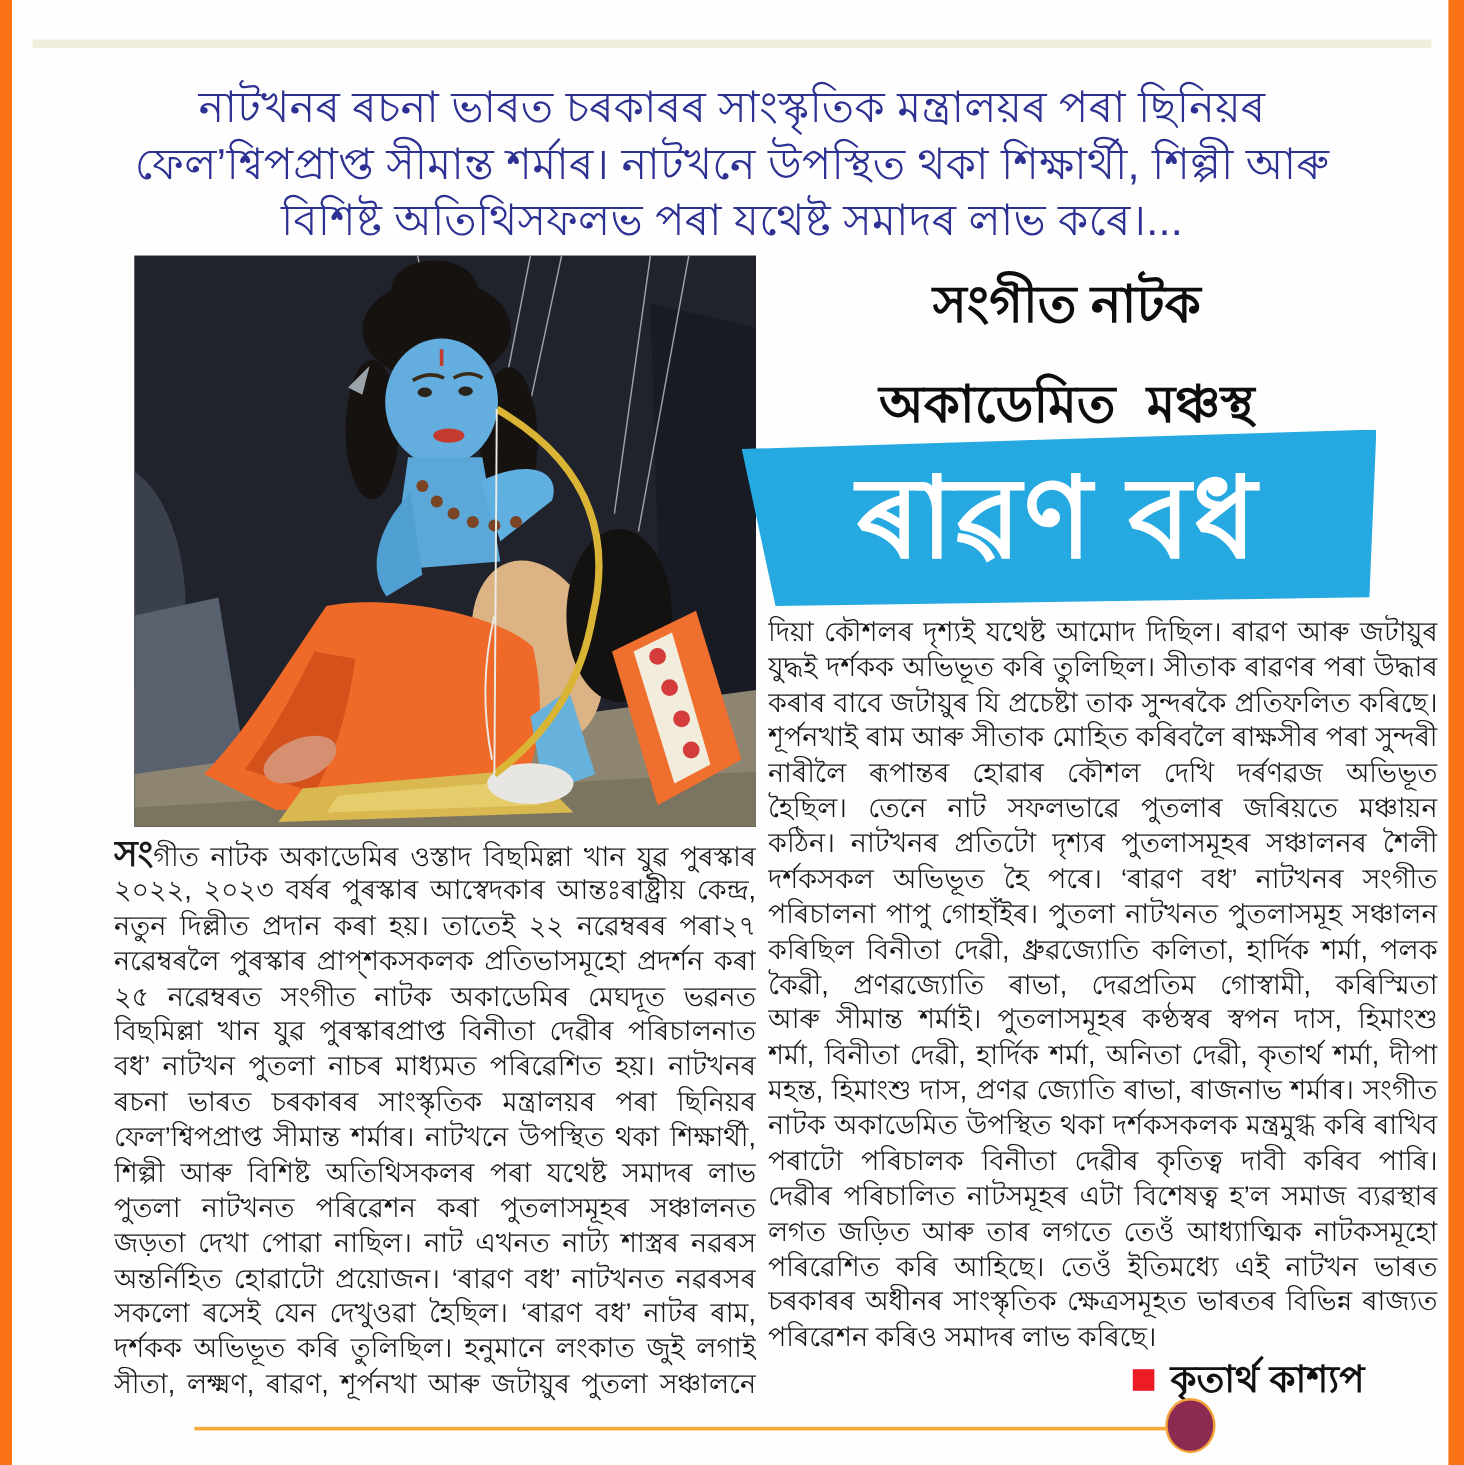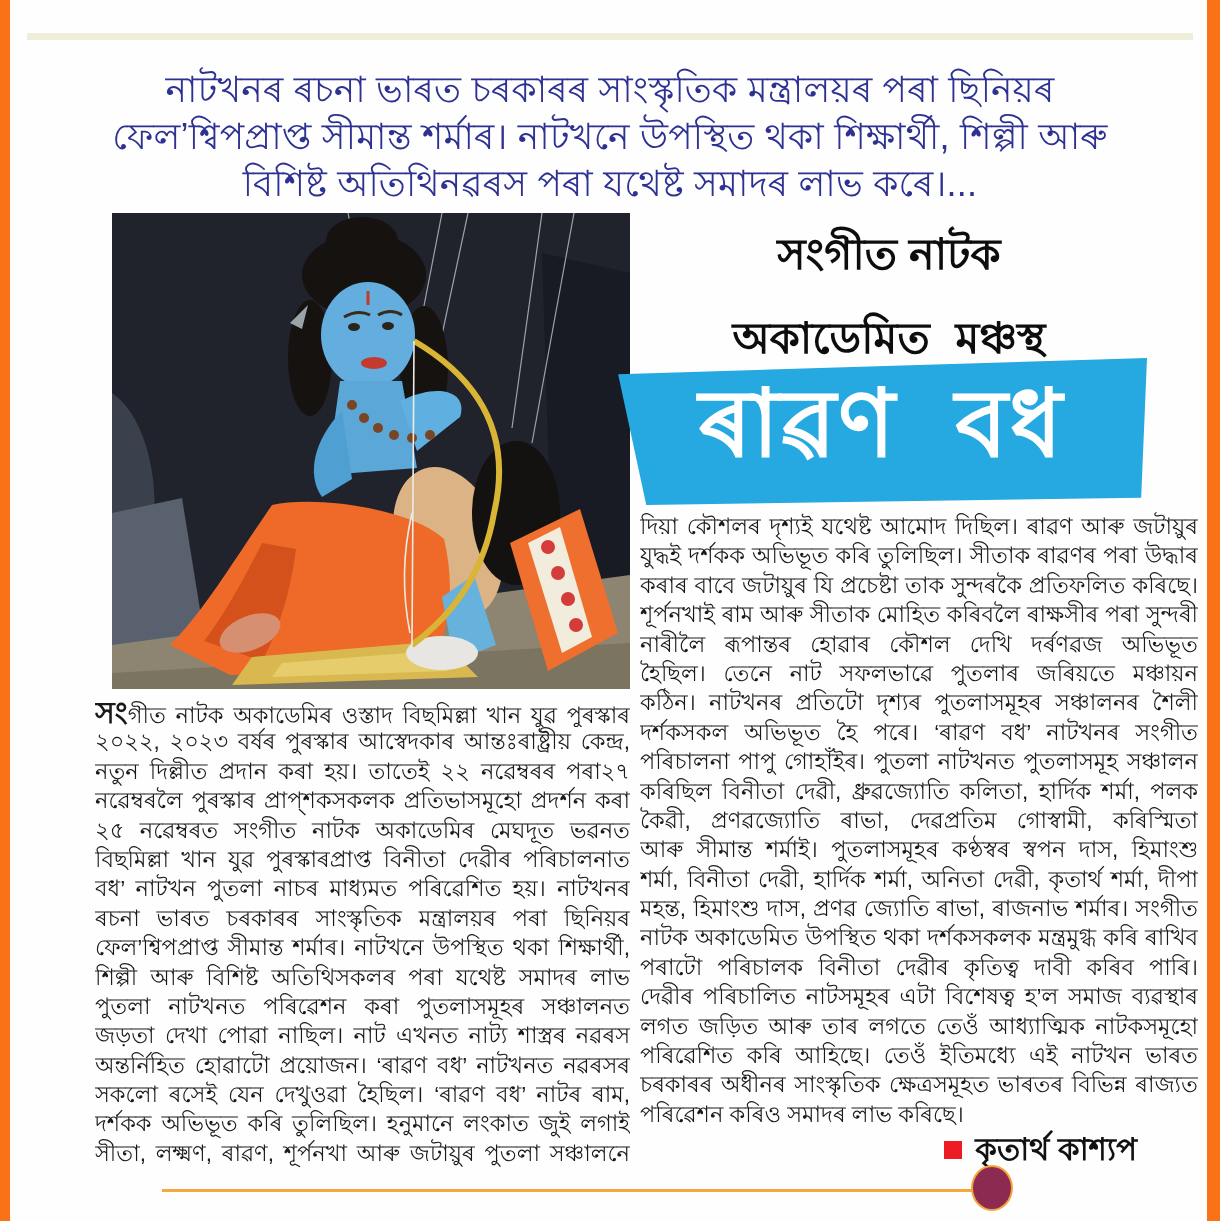--- a/index.html
+++ b/index.html
@@ -16,21 +16,21 @@
 
   .headline{position:absolute;left:628px;top:212px;width:522px;text-align:center;color:#0d0d0d;
             font-weight:700;font-size:43px;line-height:84px;}
   .headline .hl{height:84px;overflow:hidden;white-space:nowrap;}
   .headline .hl2{word-spacing:14px;}
 
   .banner{position:absolute;left:616px;top:358px;width:531px;height:147px;background:#25a9e0;
           -webkit-clip-path:polygon(0.4% 11%,100% 0%,98.9% 95%,5.7% 100%);
           clip-path:polygon(0.4% 11%,100% 0%,98.9% 95%,5.7% 100%);}
   .banner-title{position:absolute;left:0;top:0;width:100%;height:100%;display:flex;align-items:center;justify-content:center;
-          color:#ffffff;font-weight:700;font-size:94px;line-height:147px;letter-spacing:2px;overflow:hidden;font-family:Liberation Mono, monospace;}
+          color:#ffffff;font-weight:700;font-size:94px;line-height:147px;letter-spacing:2px;overflow:hidden;}
 
   .bodycol{position:absolute;color:#191919;font-size:22.5px;}
   .col-left{left:95px;top:698px;width:535px;}
   .col-right{left:640px;top:512px;width:558px;}
   .bodyline{height:29.4px;line-height:29.4px;overflow:hidden;text-align:justify;text-align-last:justify;}
   .col-right .bodyline:last-child{text-align-last:left;}
   .col-left .bodyline:first-child::first-letter{font-weight:700;font-size:30px;}
 
   .byline{position:absolute;top:1133px;right:83px;display:flex;align-items:center;gap:13px;}
   .byline-bullet{width:18px;height:18px;background:#ed1c24;flex:0 0 auto;}
@@ -43,21 +43,21 @@
 </head>
 <body>
 
 <div id="canvas">
   <div class="page-bg"></div>
   <div class="top-rule"></div>
 
   <div class="lead">
       <div class="lead-line">নাটখনৰ ৰচনা ভাৰত চৰকাৰৰ সাংস্কৃতিক মন্ত্ৰালয়ৰ পৰা ছিনিয়ৰ</div>
       <div class="lead-line">ফেল’শ্বিপপ্ৰাপ্ত সীমান্ত শৰ্মাৰ। নাটখনে উপস্থিত থকা শিক্ষাৰ্থী, শিল্পী আৰু</div>
-      <div class="lead-line">বিশিষ্ট অতিথিনৱৰস পৰা যথেষ্ট সমাদৰ লাভ কৰে।...</div>
+      <div class="lead-line">বিশিষ্ট অতিথিসফলভ পৰা যথেষ্ট সমাদৰ লাভ কৰে।...</div>
     </div>
 
   <div class="photo">
     <svg width="518" height="476" viewBox="0 0 518 476">
       <rect x="0" y="0" width="518" height="476" fill="#20222c"></rect>
       <path d="M0,180 C30,200 50,260 40,330 L0,360 Z" fill="#3a414c"></path>
       <path d="M0,300 L70,285 L95,440 L0,455 Z" fill="#59616e"></path>
       <path d="M430,40 L518,60 L518,380 L440,360 Z" fill="#191b24"></path>
 
       <path d="M0,432 L518,362 L518,476 L0,476 Z" fill="#8d8571"></path>

